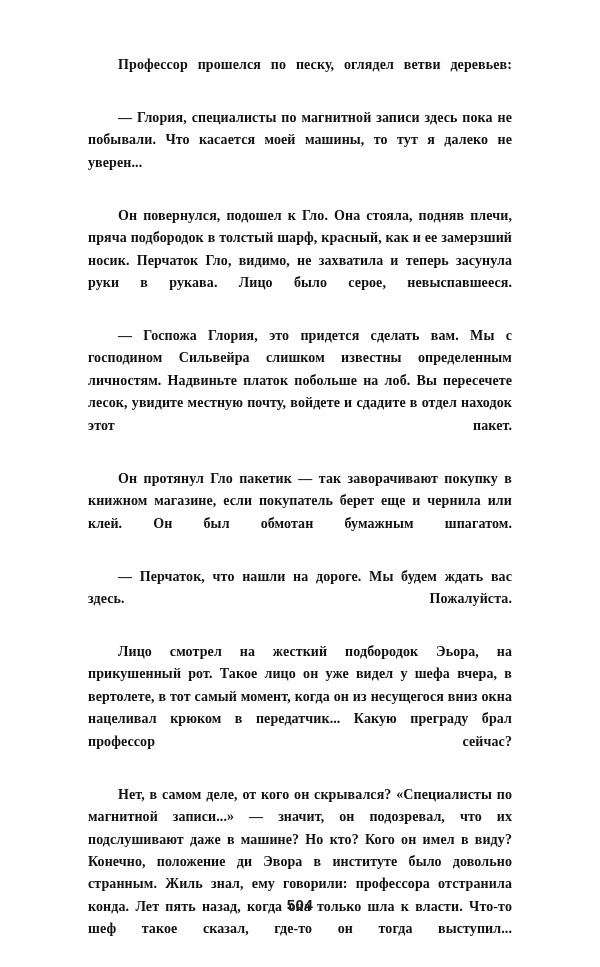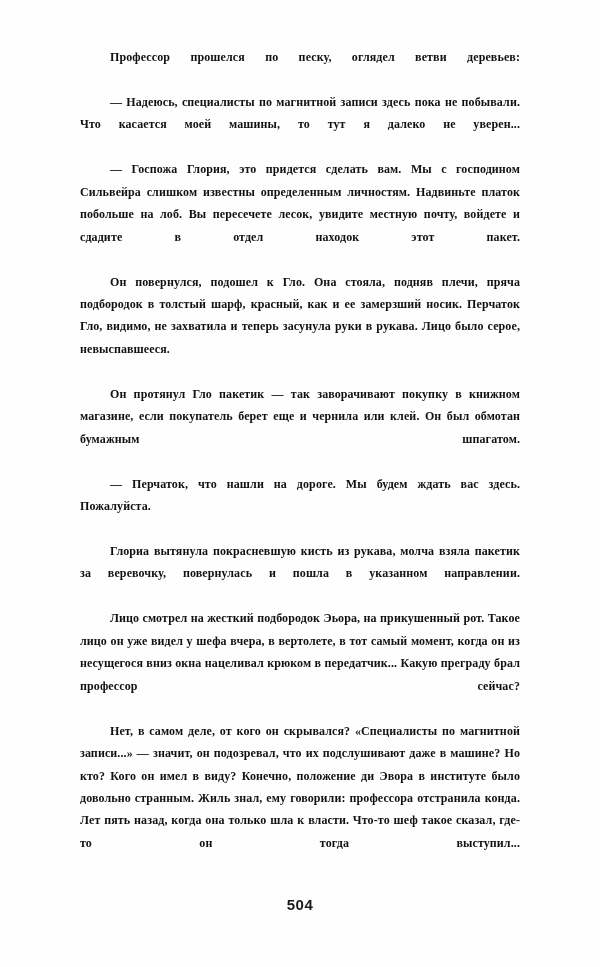--- a/index.html
+++ b/index.html
@@ -20,27 +20,27 @@
     background: #fefefe;
     box-sizing: border-box;
   }
   .text-block {
     position: absolute;
     left: 80px;
     top: 46px;
     width: 440px;
   }
   .para {
-    margin: 0;
+    margin: 8px;
     padding: 0;
     text-align: justify;
     text-justify: inter-word;
     text-indent: 30px;
     font-weight: bold;
-    font-size: 12px;
+    font-size: 14px;
     line-height: 22.45px;
     color: #111111;
     letter-spacing: 0.1px;
     word-spacing: 0.2px;
     -webkit-font-smoothing: none;
   }
   .para:last-of-type {
     text-align: justify;
   }
   
@@ -62,26 +62,25 @@
     letter-spacing: 0.5px;
   }
 </style>
 </head>
 <body>
 
 <div class="page">
 
   <div class="text-block">
     <p class="para">Профессор прошелся по песку, оглядел ветви деревьев:</p>
-    <p class="para">— Надеюсь, специалисты по магнитной записи здесь пока не побывали. Что касается моей машины, то тут я далеко не уверен...</p>
+    <p class="para">— Глория, специалисты по магнитной записи здесь пока не побывали. Что касается моей машины, то тут я далеко не уверен...</p>
+    <p class="para">Он повернулся, подошел к Гло. Она стояла, подняв плечи, пряча подбородок в толстый шарф, красный, как и ее замерзший носик. Перчаток Гло, видимо, не захватила и теперь засунула руки в рукава. Лицо было серое, невыспавшееся.</p>
     <p class="para">— Госпожа Глория, это придется сделать вам. Мы с господином Сильвейра слишком известны определенным личностям. Надвиньте платок побольше на лоб. Вы пересечете лесок, увидите местную почту, войдете и сдадите в отдел находок этот пакет.</p>
-    <p class="para">Он повернулся, подошел к Гло. Она стояла, подняв плечи, пряча подбородок в толстый шарф, красный, как и ее замерзший носик. Перчаток Гло, видимо, не захватила и теперь засунула руки в рукава. Лицо было серое, невыспавшееся.</p>
     <p class="para">Он протянул Гло пакетик — так заворачивают покупку в книжном магазине, если покупатель берет еще и чернила или клей. Он был обмотан бумажным шпагатом.</p>
     <p class="para">— Перчаток, что нашли на дороге. Мы будем ждать вас здесь. Пожалуйста.</p>
-    <p class="para">Глориа вытянула покрасневшую кисть из рукава, молча взяла пакетик за веревочку, повернулась и пошла в указанном направлении.</p>
     <p class="para">Лицо смотрел на жесткий подбородок Эьора, на прикушенный рот. Такое лицо он уже видел у шефа вчера, в вертолете, в тот самый момент, когда он из несущегося вниз окна нацеливал крюком в передатчик... Какую преграду брал профессор сейчас?</p>
     <p class="para">Нет, в самом деле, от кого он скрывался? «Специалисты по магнитной записи...» — значит, он подозревал, что их подслушивают даже в машине? Но кто? Кого он имел в виду? Конечно, положение ди Эвора в институте было довольно странным. Жиль знал, ему говорили: профессора отстранила конда. Лет пять назад, когда она только шла к власти. Что-то шеф такое сказал, где-то он тогда выступил...</p>
 
   </div>
 
   <div class="page-number">504</div>
 
 </div>
 
 </body></html>

